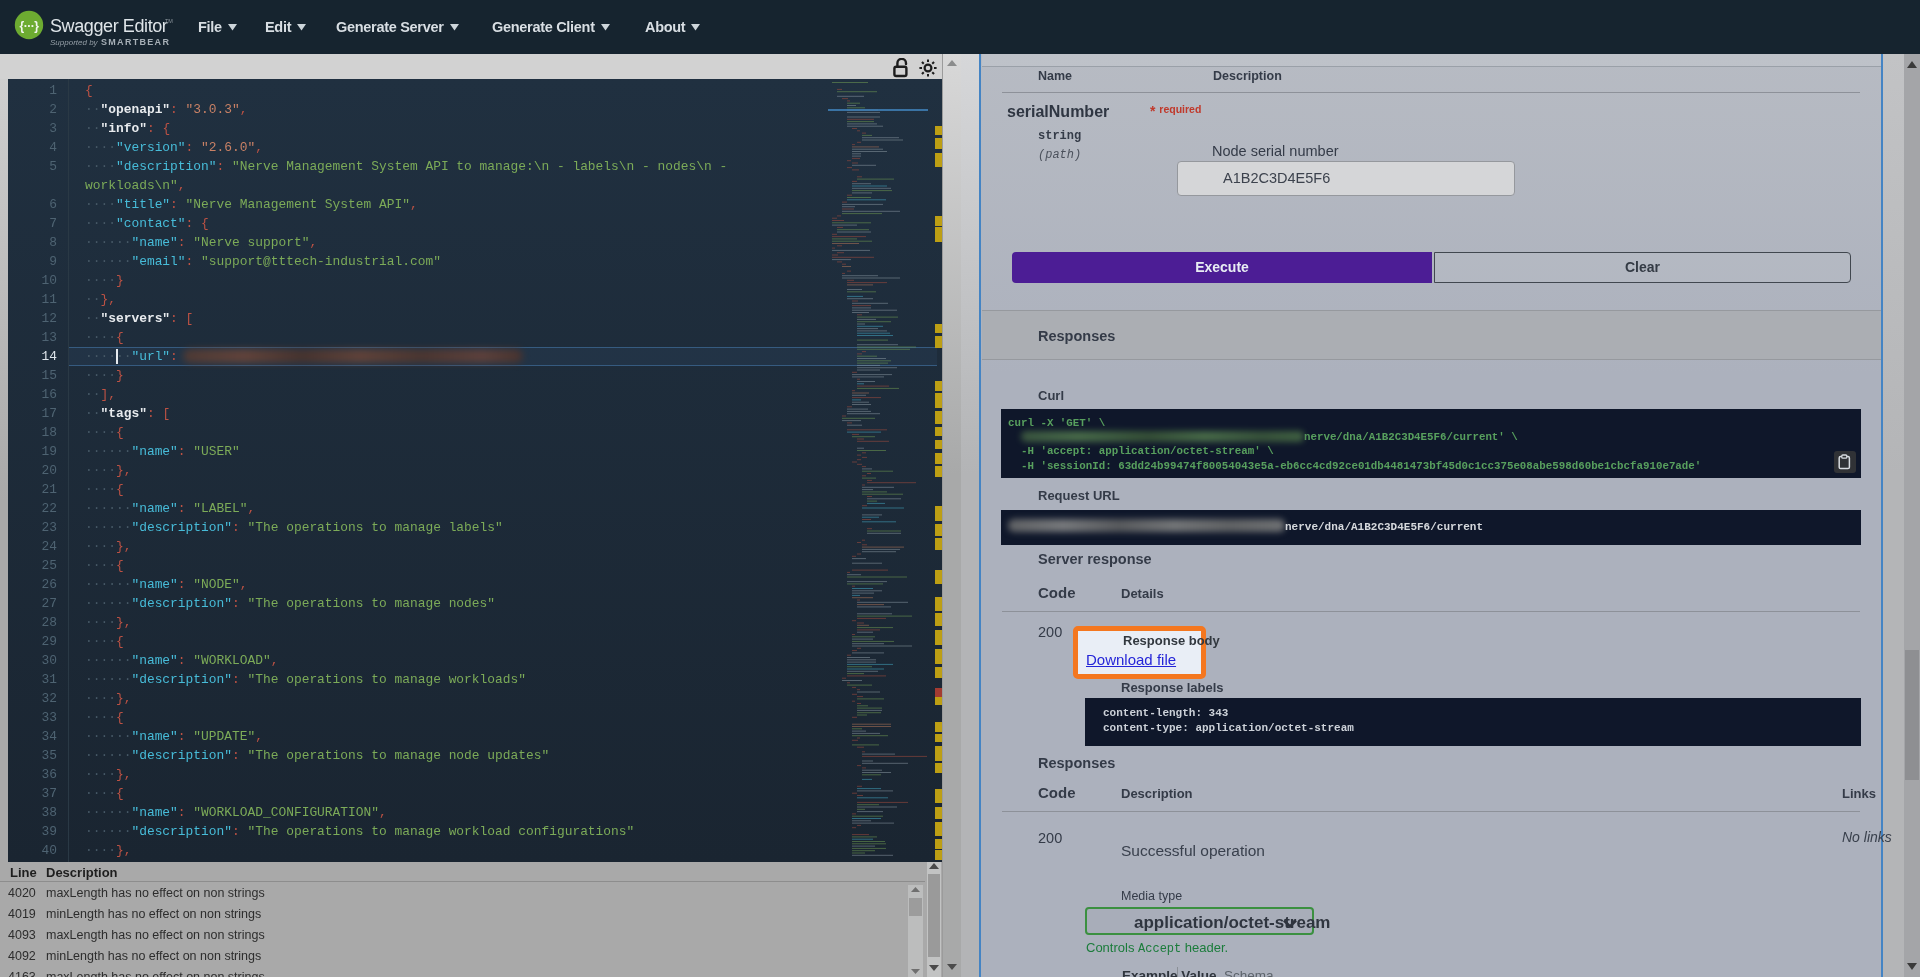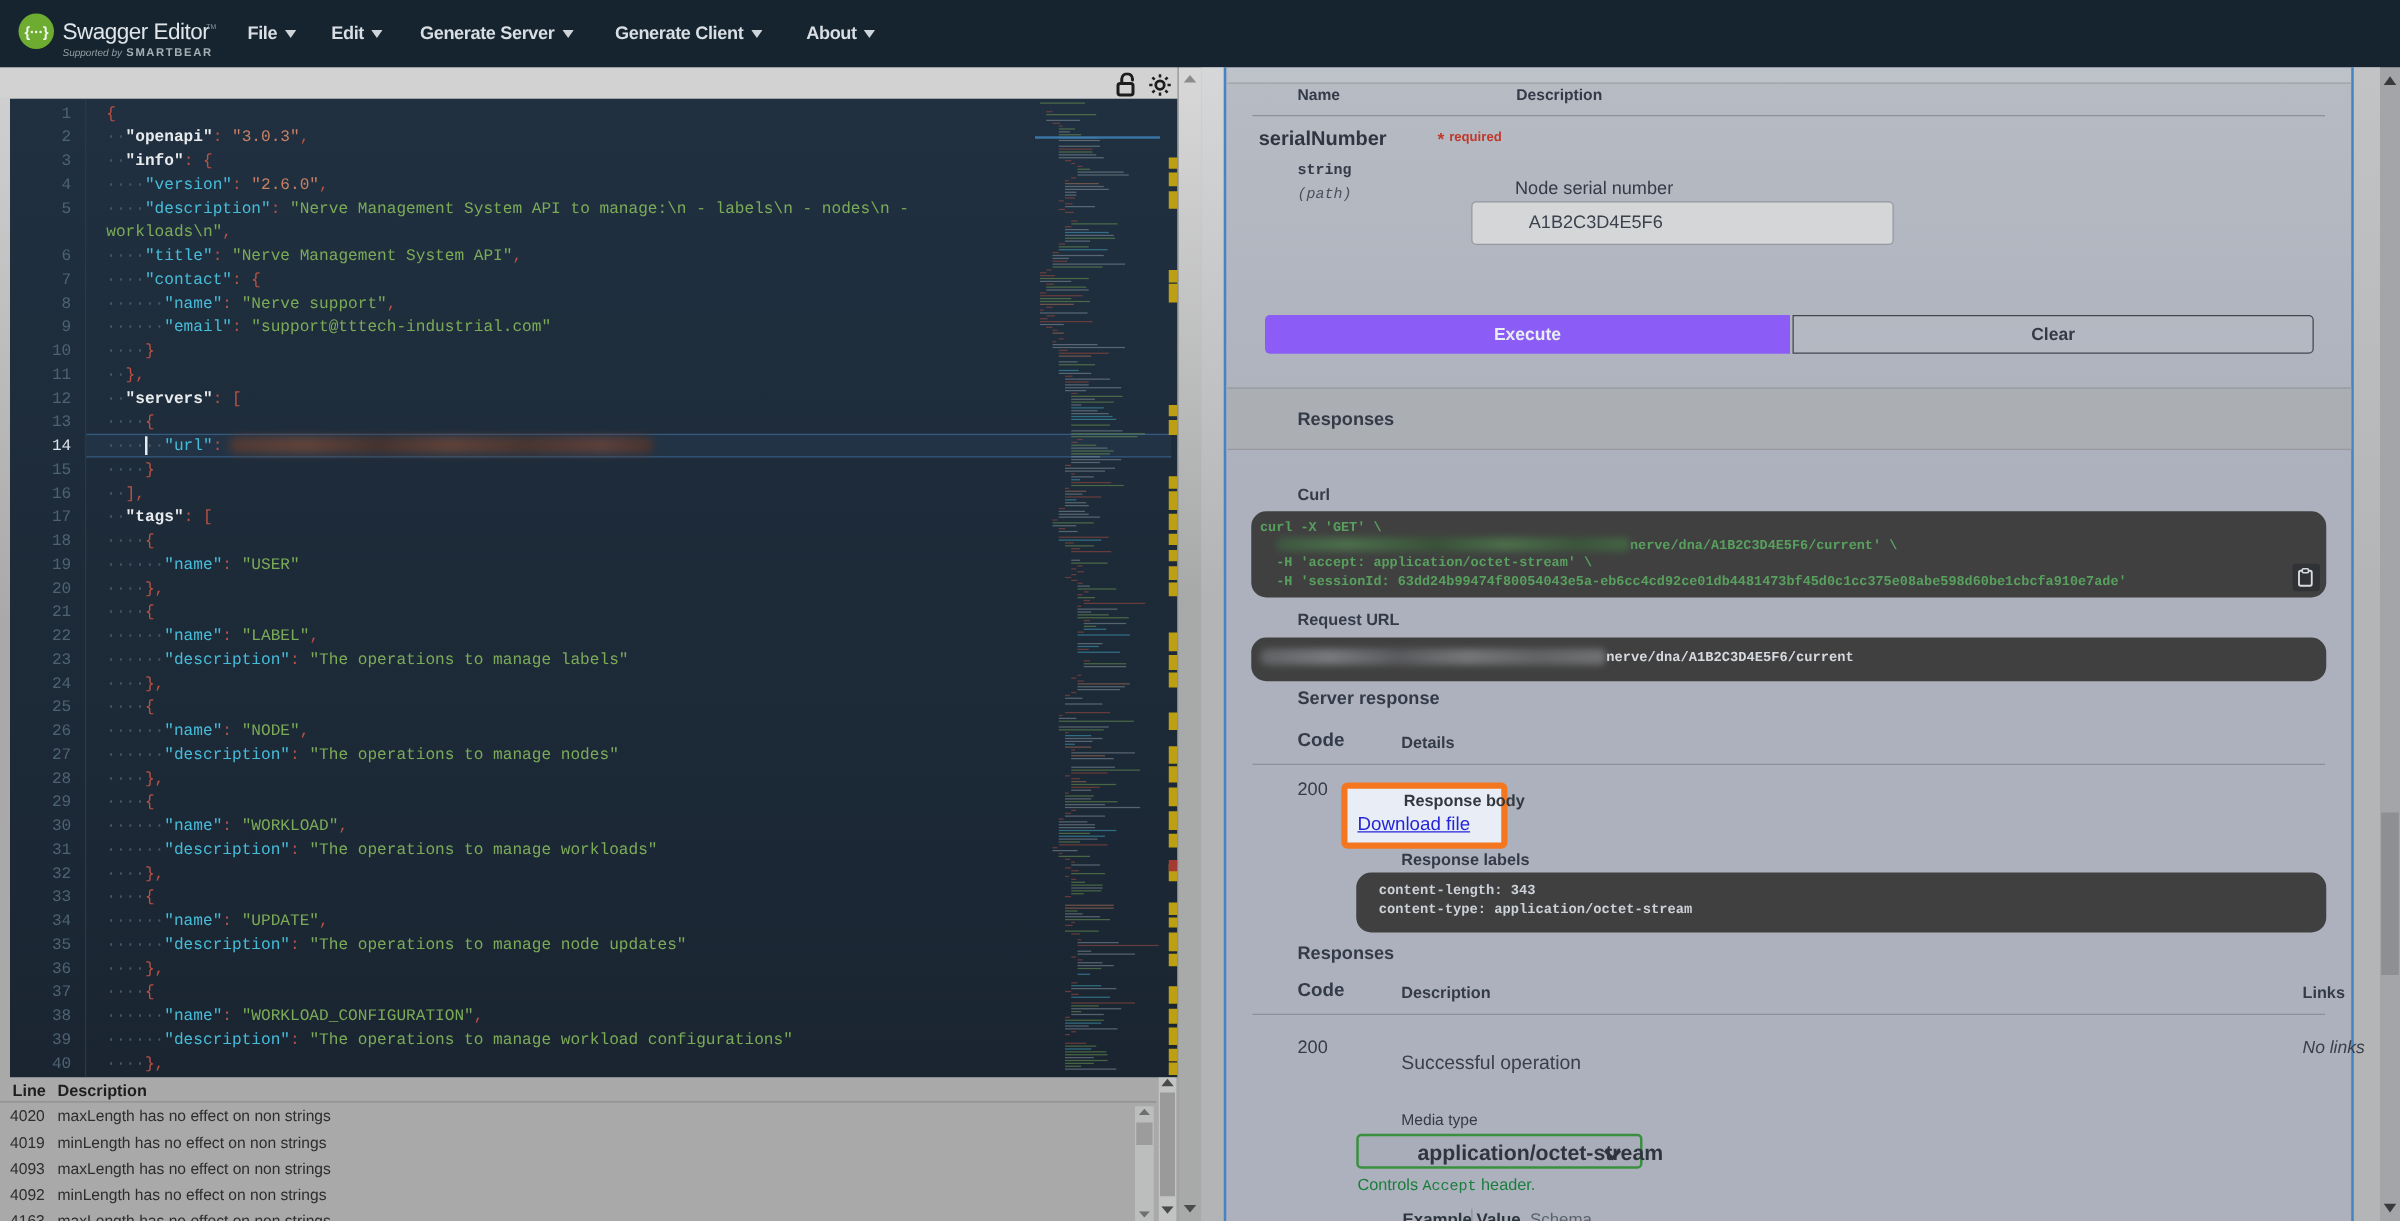--- a/index.html
+++ b/index.html
@@ -45,21 +45,21 @@
       background:linear-gradient(#b7bbc3 0px, #acb1bd 320px); }
 #rp-lstrip { position:absolute; left:961px; top:54px; width:18px; height:923px;
              background:linear-gradient(#d6d7d9 0px,#b3b4b6 420px); }
 #rp-rstrip { position:absolute; left:1883px; top:54px; width:21px; height:923px;
              background:linear-gradient(#c2c3c5 0px,#b4b5b7 420px); }
 #bl { position:absolute; left:979px; top:54px; width:2px; height:923px; background:#4484c4; }
 #br { position:absolute; left:1881px; top:54px; width:2px; height:923px; background:#4484c4; }
 .rt { position:absolute; color:#343b48;padding-left:36px; }
 .bold { font-weight:bold; }
 .hr { position:absolute; left:1002px; width:858px; height:1px; background:#8d9199; }
-.darkblk { position:absolute; background:#404040; border-radius:12px;
+.darkblk { position:absolute; background:#0f172a; border-radius:0;
            font-family:"Liberation Mono", monospace; font-weight:bold; }
 
 #wsb { position:absolute; left:1904px; top:54px; width:16px; height:923px; background:#a4a5a8; }
 </style></head><body>
 <div id="hdr">
     <svg width="230" height="50" viewBox="0 0 230 50" style="position:absolute;left:14px;top:3px">
       <circle cx="15" cy="22" r="14.2" fill="#6dab31"></circle>
       <text x="15" y="26.5" font-family="Liberation Sans" font-size="12px" font-weight="bold" fill="#f2f6ef" text-anchor="middle" letter-spacing="-0.5">{···}</text>
       <text x="36" y="28.5" font-family="Liberation Sans" font-size="18" fill="#dfe5e9" letter-spacing="-0.4">Swagger Editor</text>
       <text x="151" y="20" font-family="Liberation Sans" font-size="5.5" fill="#8b959c">TM</text>
@@ -503,21 +503,21 @@
 <div class="rt bold" style="left:1002px;top:69px;font-size:12.5px">Name</div>
 <div class="rt bold" style="left:1177px;top:69px;font-size:12.5px">Description</div>
 <div class="hr" style="top:92px"></div>
 <div class="rt bold" style="left:971px;top:103px;font-size:16px;color:#2f3642">serialNumber</div>
 <div class="rt bold" style="left:1114px;top:103px;font-size:14px;color:#c0392b">*&nbsp;<span style="font-size:10.5px;font-weight:bold;position:relative;top:-3px">required</span></div>
 <div class="rt bold" style="left:1002px;top:129px;font:bold 12px &quot;Liberation Mono&quot;,monospace">string</div>
 <div class="rt" style="left:1002px;top:148px;font:italic 12px &quot;Liberation Mono&quot;,monospace;color:#4a505b">(path)</div>
 <div class="rt" style="left:1176px;top:143px;font-size:14.5px">Node serial number</div>
 <div class="abs" style="left:1177px;top:161px;width:338px;height:35px;background:#d5d6d8;border:1px solid #95989d;border-radius:4px"></div>
 <div class="rt" style="left:1187px;top:170px;font-size:14.5px;color:#3c424d">A1B2C3D4E5F6</div>
-<div class="abs" style="left:1012px;top:252px;width:420px;height:31px;background:#8b5cf6;border-radius:4px 0 0 4px;color:#e8edf3;font-weight:bold;font-size:14px;text-align:center;line-height:31px">Execute</div>
+<div class="abs" style="left:1012px;top:252px;width:420px;height:31px;background:#4c1d95;border-radius:4px 0 0 4px;color:#e8edf3;font-weight:bold;font-size:14px;text-align:center;line-height:31px">Execute</div>
 <div class="abs" style="left:1434px;top:252px;width:417px;height:31px;background:rgba(255,255,255,0.06);border:1.5px solid #41474f;border-radius:0 4px 4px 0;color:#343b45;font-weight:bold;font-size:14px;text-align:center;line-height:28px">Clear</div>
 <div class="abs" style="left:982px;top:310px;width:899px;height:50px;background:#abaeb3;border-top:1px solid #96999e;border-bottom:1px solid #96999e"></div>
 <div class="rt bold" style="left:1002px;top:328px;font-size:14.5px">Responses</div>
 <div class="rt bold" style="left:1002px;top:388px;font-size:13px">Curl</div>
 <div class="darkblk" style="left:1001px;top:409px;width:860px;height:69px;color:#58a05e;font-size:10.8px;line-height:14.2px;padding:7px 0 0 7px;white-space:pre">curl -X 'GET' \
   <span style="display:inline-block;width:283px;height:11px;border-radius:5px;vertical-align:-2px;background:linear-gradient(90deg,#3d5a40,#4d724c 20%,#385438 45%,#4d724b 65%,#3b583c 85%,#456844);filter:blur(3px);opacity:.92"></span>nerve/dna/A1B2C3D4E5F6/current' \
   -H 'accept: application/octet-stream' \
   -H 'sessionId: 63dd24b99474f80054043e5a-eb6cc4cd92ce01db4481473bf45d0c1cc375e08abe598d60be1cbcfa910e7ade'</div>
 <div class="abs" style="left:1834px;top:451px;width:22px;height:22px;background:#303236;border-radius:3px">
     <svg width="14" height="16" viewBox="0 0 14 16" style="position:absolute;left:4px;top:3px">

